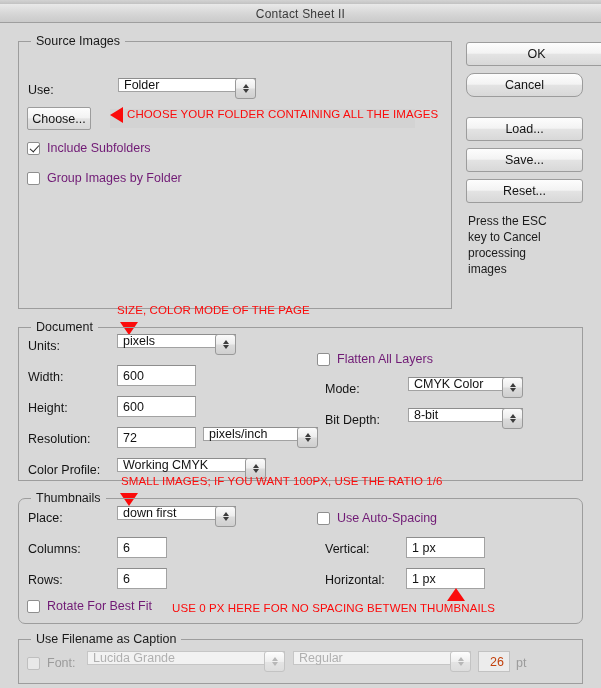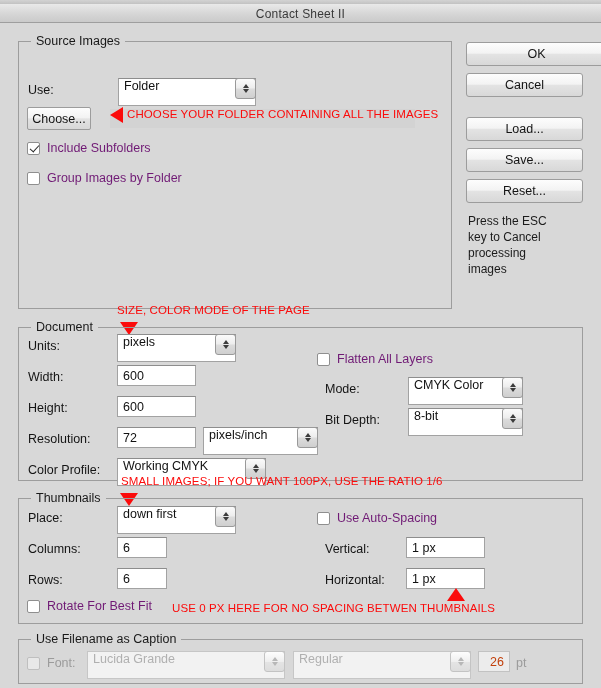--- a/index.html
+++ b/index.html
@@ -66,23 +66,23 @@
     border-top-color:#8d8d8d;
     font-size:12.5px;color:#111;
     padding:0 16px 0 5px;
     display:flex;align-items:center;
     height:21px;
   }
   .field.dim{background:#ececec;color:#c2410c;border-color:#c2c2c2;}
 
   
   .popup{
-    position:absolute;box-sizing:border-box;height:28px;
+    position:absolute;box-sizing:border-box;height:14px;
     background:#fff;border:1px solid #a2a2a2;border-top-color:#8d8d8d;
-    display:flex;align-items:flex-start;
+    display:flex;align-items:center;
     font-size:12.5px;color:#111;
     padding-left:5px;
   }
   .popup .stepper{
     position:absolute;right:-1px;top:-1px;height:21px;width:21px;
     box-sizing:border-box;
     background:linear-gradient(#fbfbfb 0%,#ededed 48%,#dcdcdc 52%,#cfcfcf 100%);
     border:1px solid #999;border-radius:3px;
     display:flex;flex-direction:column;align-items:center;justify-content:center;
   }
@@ -198,21 +198,21 @@
     </div>
 
     <div class="cb" style="left:27px;top:148px;">
       <span class="box"></span>
       <span class="txt">Group Images by Folder</span>
     </div>
 
     <div class="btn" style="left:466px;top:19px;width:141px;">
       <span>OK</span>
     </div>
-    <div class="btn" style="left:466px;top:50px;width:117px;">
+    <div class="btn" style="left:466px;top:50px;width:117px;border-radius:8px;">
       <span>Cancel</span>
     </div>
     <div class="btn" style="left:466px;top:94px;width:117px;">
       <span>Load...</span>
     </div>
     <div class="btn" style="left:466px;top:125px;width:117px;">
       <span>Save...</span>
     </div>
     <div class="btn" style="left:466px;top:156px;width:117px;">
       <span>Reset...</span>
@@ -285,21 +285,21 @@
       <span>8-bit</span>
       <span class="stepper">
         <i class="tri-up"></i>
           <i class="tri-dn"></i>
       </span>
     </div>
 
     <span class="anno" style="left:121px;top:452px;">SMALL IMAGES; IF YOU WANT 100PX, USE THE RATIO 1/6</span>
     <div class="arrow-dn" style="left:120px;top:470px;"></div>
 
-    <div class="group" style="left:18px;top:475px;width:565px;height:126px;">
+    <div class="group" style="left:18px;top:475px;width:565px;height:126px;border-radius:7px;">
       <span class="group-title">Thumbnails</span>
     </div>
 
     <span class="lbl" style="left:28px;top:488px;">Place:</span>
     <div class="popup" style="left:117px;top:483px;width:119px;">
       <span>down first</span>
       <span class="stepper">
         <i class="tri-up"></i>
           <i class="tri-dn"></i>
       </span>

